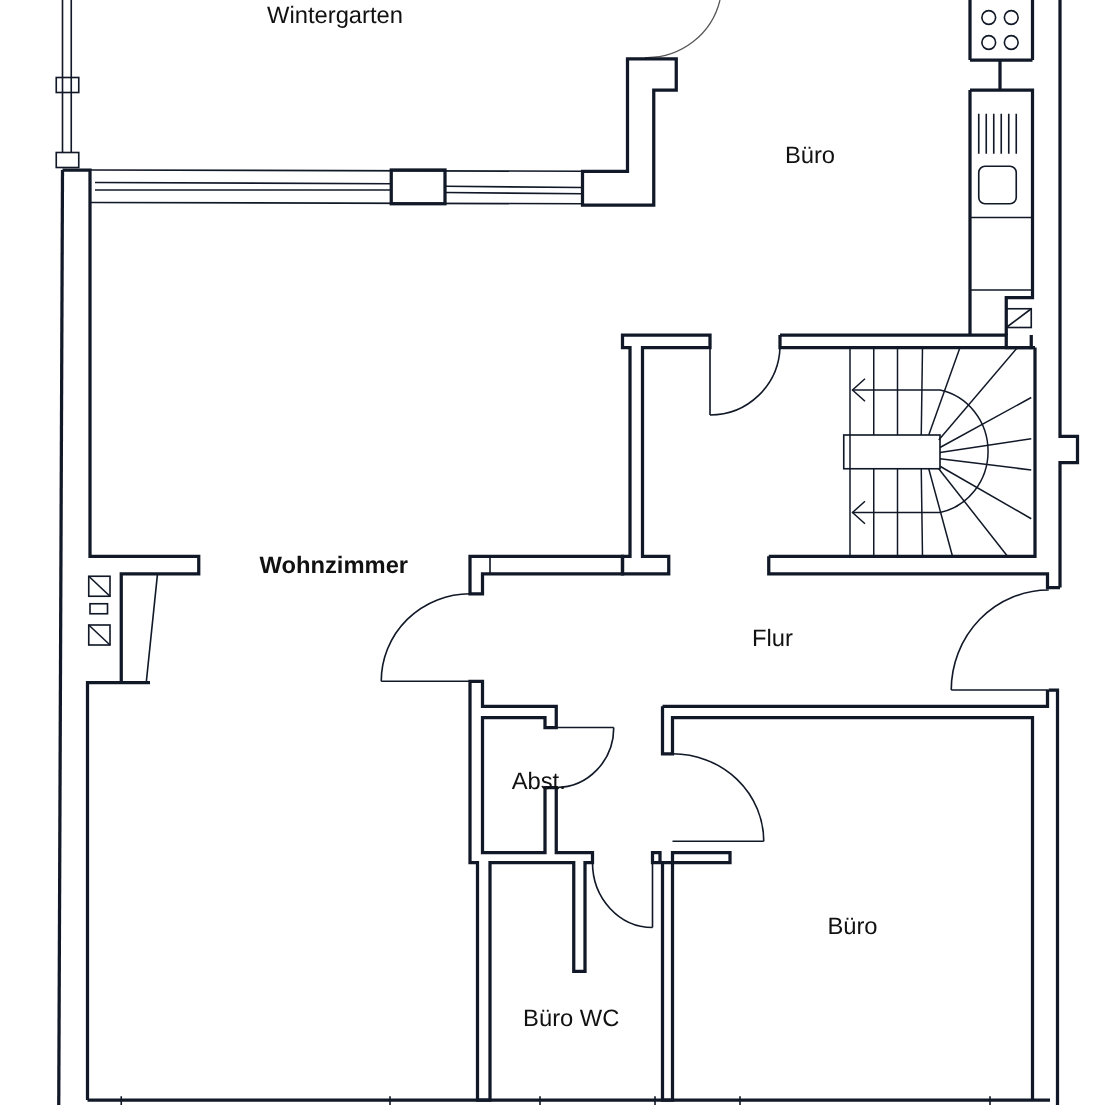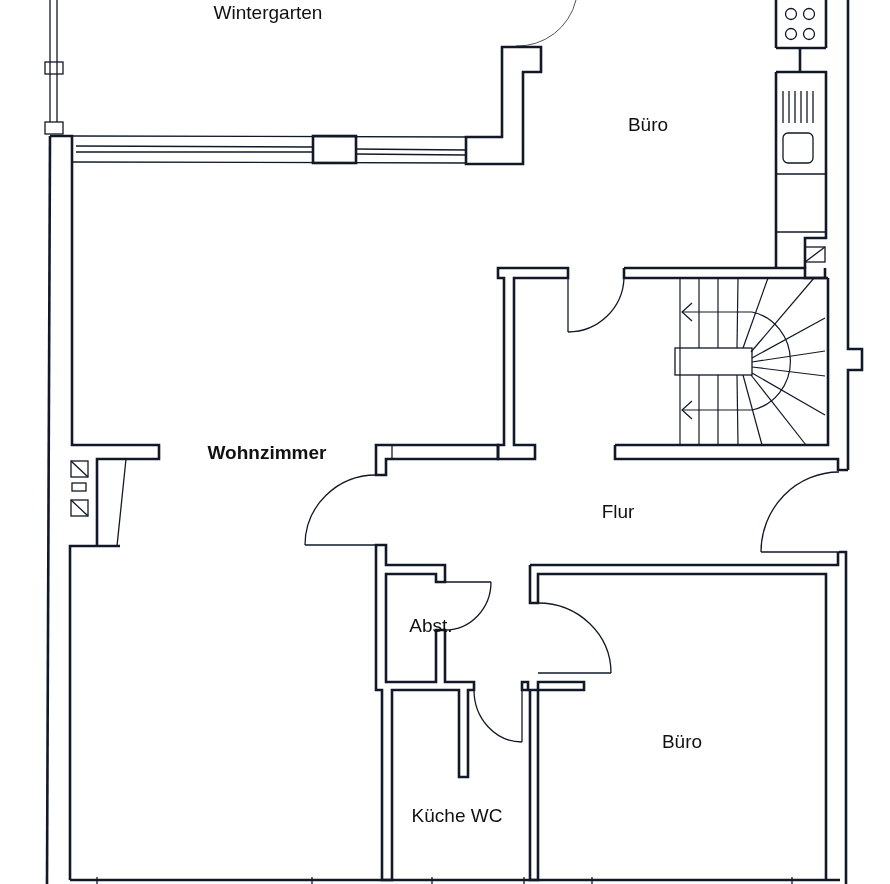--- a/index.html
+++ b/index.html
@@ -149,13 +149,13 @@
   <line class="arc" x1="761" y1="552" x2="839" y2="552"></line>
 
 </svg>
 
 <span class="lbl" style="left:268px; top:13px;">Wintergarten</span>
 <span class="lbl" style="left:648px; top:125px;">Büro</span>
 <span class="lbl" style="left:267px; top:453px;font-weight:bold;">Wohnzimmer</span>
 <span class="lbl" style="left:578px; top:512px;margin-left:40px;">Flur</span>
 <span class="lbl" style="left:411px; top:626px;margin-left:20px;">Abst.</span>
 <span class="lbl" style="left:682px; top:742px;">Büro</span>
-<span class="lbl" style="left:457px; top:816px;">Küche WC</span>
+<span class="lbl" style="left:457px; top:816px;">Büro WC</span>
 
 </body></html>

